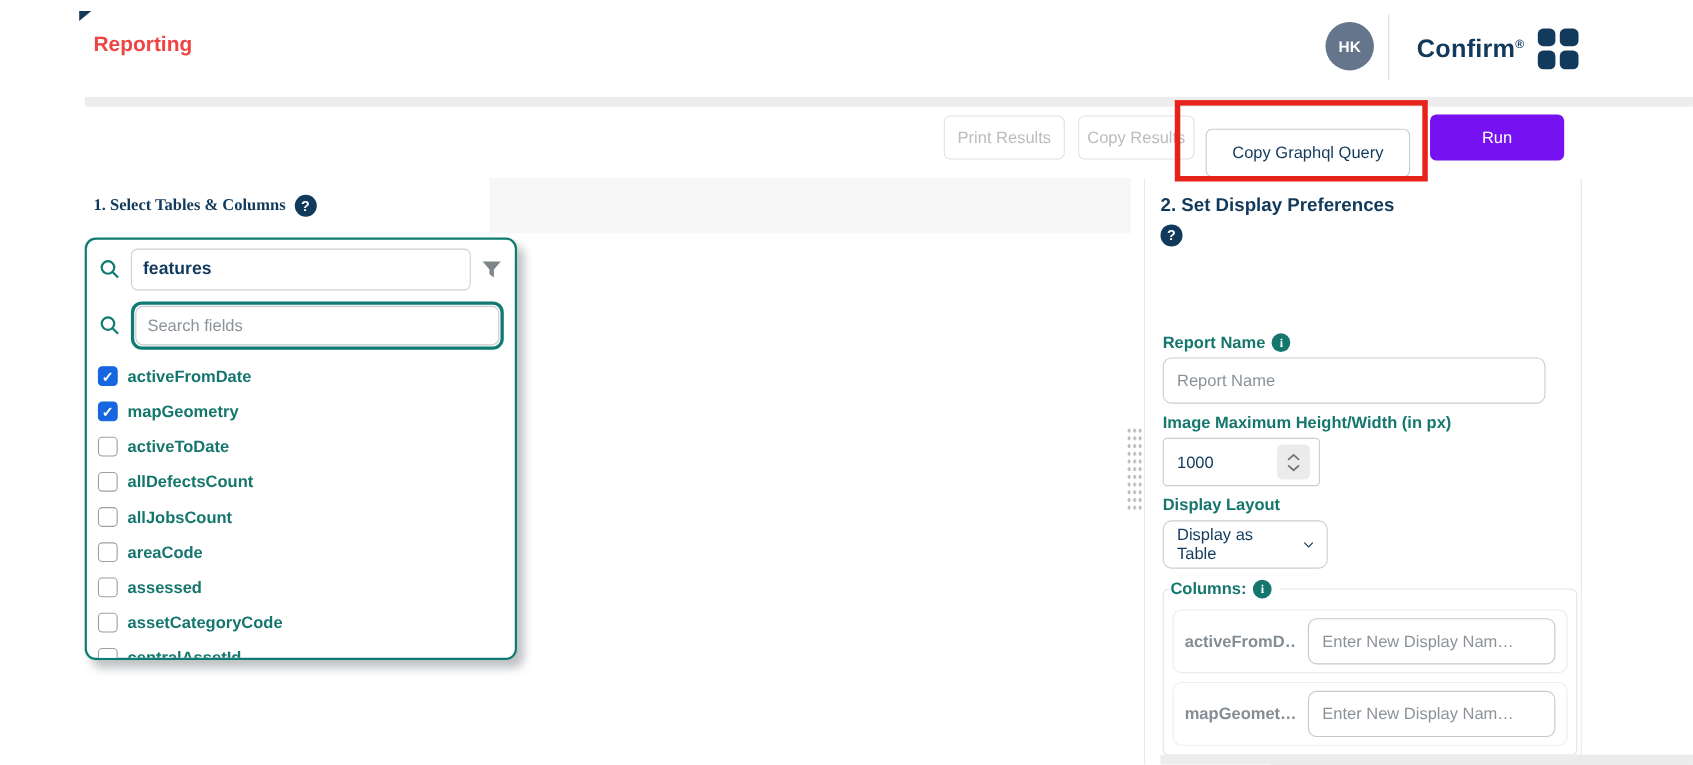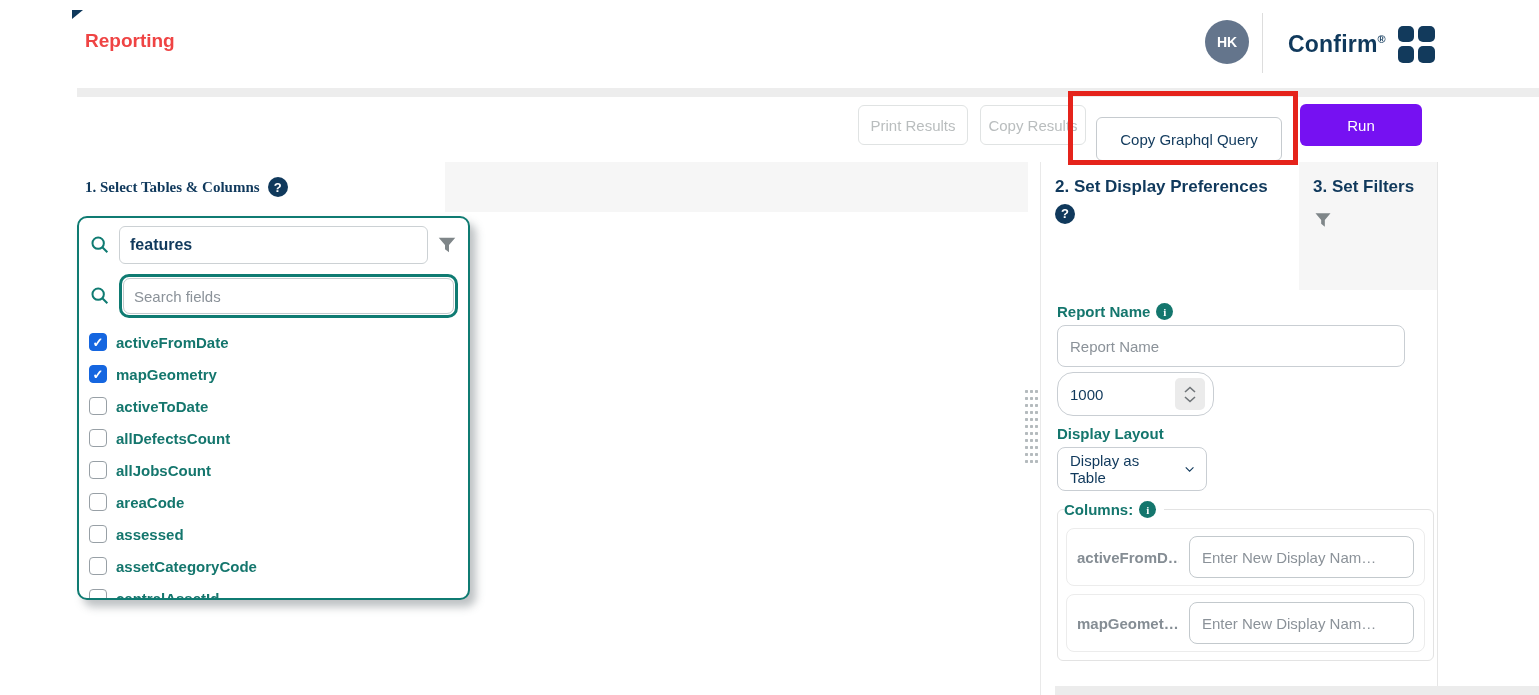--- a/index.html
+++ b/index.html
@@ -83,21 +83,21 @@
   .rp-tab-active { width:252px; background:#fff; padding:12px 10px 0 14px; }
   .rp-tab-gap { width:6px; background:#fff; }
   .rp-tab-inactive { flex:1; background:#f6f6f6; padding:12px 10px 0 14px; }
   .rp-tab-title { font-size:17px; font-weight:700; color:#10395c; line-height:1.55; }
   .rp-tab-inactive .funnel { margin-top:10px; }
   .rp-body { padding:4px 0 0 16px; }
   .t-label { font-size:15px; font-weight:700; color:#14766d;
     display:flex; align-items:center; gap:6px; margin-top:9px; }
   .rn-input { width:348px; height:42px; border:1px solid #c9ced3; border-radius:8px;
     margin-top:5px; padding:0 12px; font-size:15px; font-family:"Liberation Sans", sans-serif; }
-  .num-field { width:157px; height:44px; border:1px solid #c9ced3; border-radius:16px;
+  .num-field { width:143px; height:44px; border:1px solid #c9ced3; border-radius:4px;
     margin-top:5px; display:flex; align-items:center; padding:0 8px 0 12px; }
   .num-val { flex:1; font-size:15px; color:#10395c; }
   .spin { width:30px; height:32px; background:#ebebeb; border-radius:5px;
     display:flex; flex-direction:column; align-items:center; justify-content:center; gap:1px; }
   .select-box { width:150px; height:44px; border:1px solid #c9ced3; border-radius:8px;
     margin-top:5px; display:flex; align-items:center; gap:10px; padding:0 10px 0 12px; }
   .select-val { font-size:15px; color:#10395c; }
   fieldset.columns-group { width:366px; margin-top:10px; border:1px solid #e3e3e3;
     border-radius:6px; padding:2px 8px 8px 8px; }
   fieldset.columns-group legend { padding:0 8px 0 0; margin-left:-2px; }
@@ -215,37 +215,32 @@
 <div class="abs splitter"></div>
 <div class="abs vdiv"></div>
 
 <div class="abs right-panel">
   <div class="rp-tabs">
     <div class="rp-tab-active">
       <span class="rp-tab-title"><span>2. Set Display Preferences</span>
         <span class="help-icon">?</span></span>
     </div>
     <div class="rp-tab-gap"></div>
-    <div class="rp-tab-inactive">
-      <div class="rp-tab-title">3. Set Filters</div>
-      <div class="funnel">
-        <svg width="20" height="20" viewBox="0 0 24 24" fill="#7f8689">
-          <path d="M3 4 H21 L14.2 12 V20 L9.8 16.6 V12 Z"></path>
-        </svg>
-      </div>
-    </div>
   </div>
 
   <div class="rp-body">
     <div class="t-label">
       <span>Report Name</span>
       <span class="info-icon">i</span>
     </div>
     <input class="rn-input" placeholder="Report Name" style="">
 
+    <div class="t-label">
+      <span>Image Maximum Height/Width (in px)</span>
+    </div>
     <div class="num-field">
       <span class="num-val">1000</span>
       <span class="spin">
         <svg width="12" height="8" viewBox="0 0 12 8" fill="none" stroke="#6f7478" stroke-width="1.6">
             <polyline points="1,6 6,1.5 11,6"></polyline>
           </svg>
         <svg width="12" height="8" viewBox="0 0 12 8" fill="none" stroke="#6f7478" stroke-width="1.6">
             <polyline points="1,2 6,6.5 11,2"></polyline>
           </svg>
       </span>

